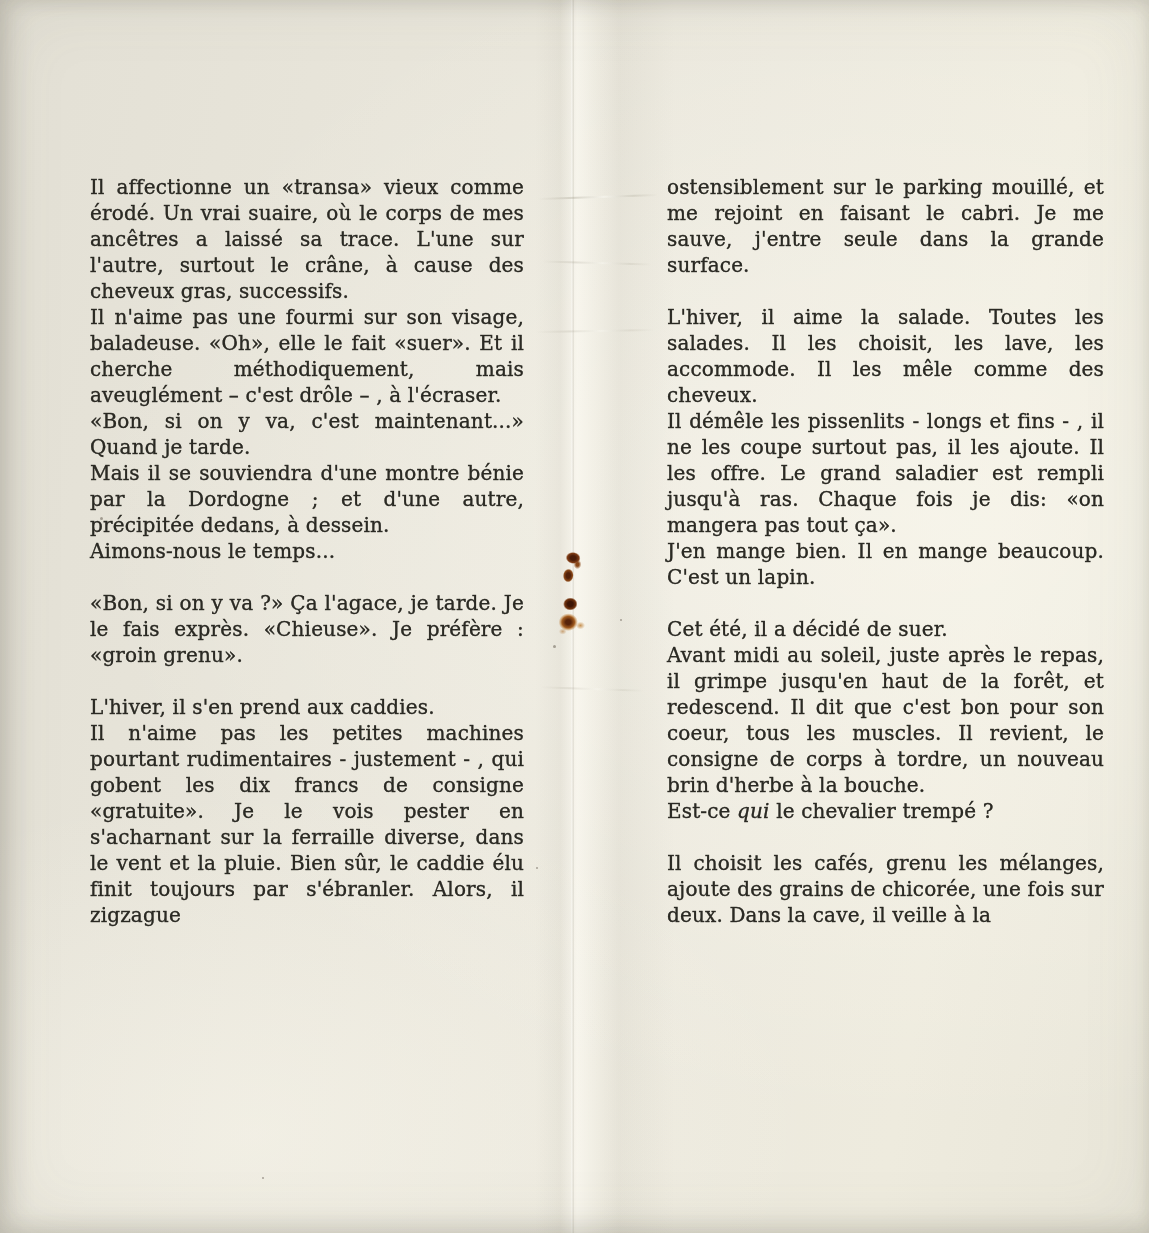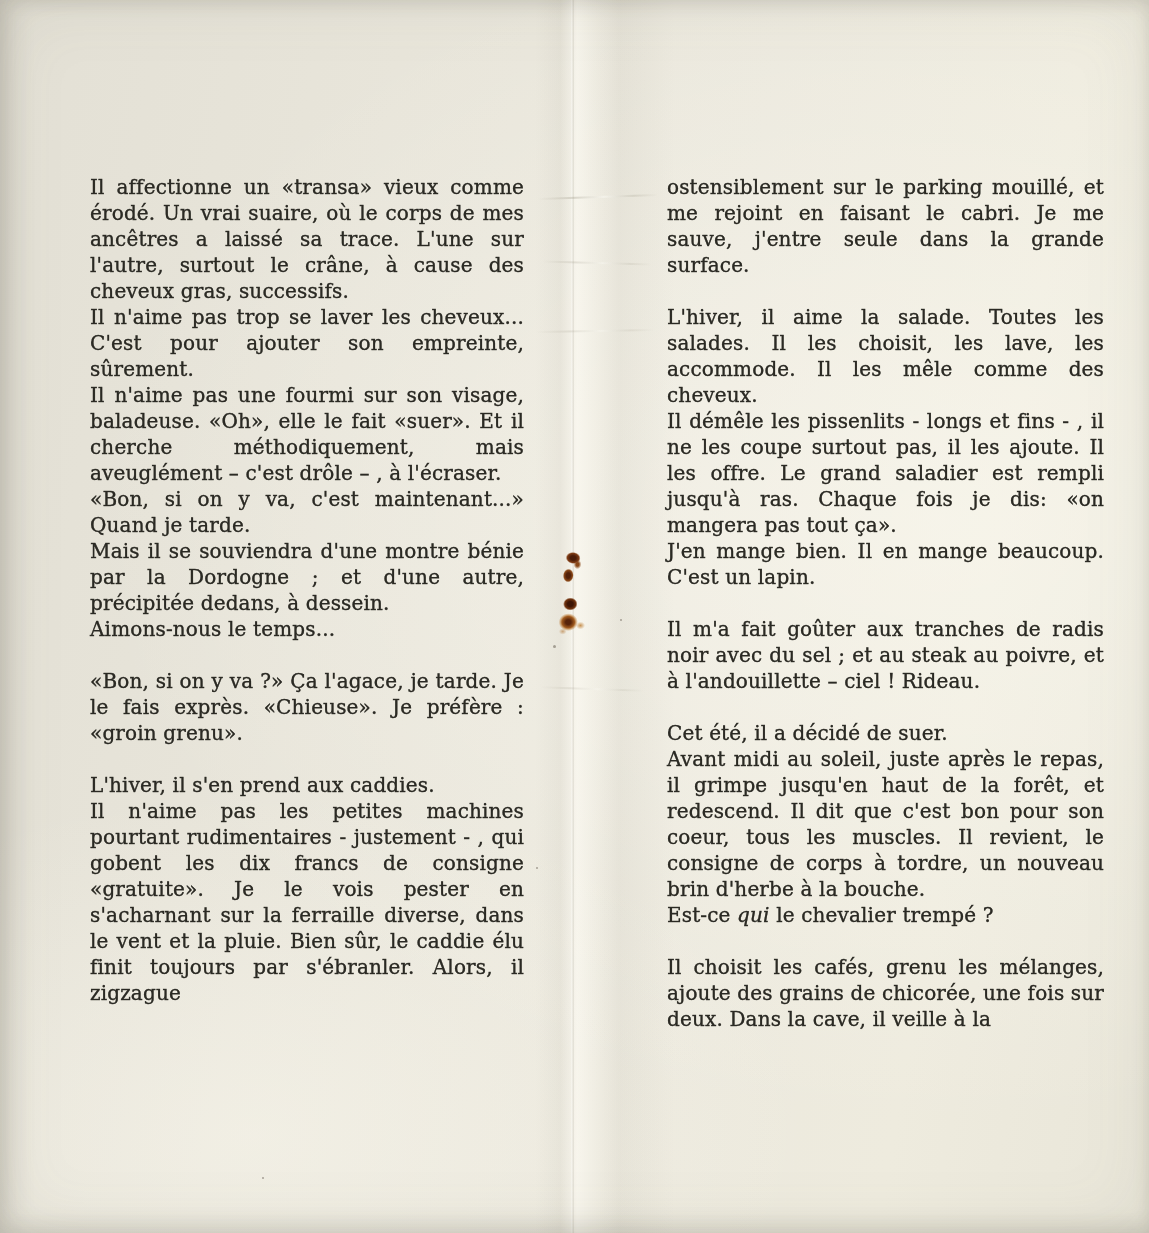--- a/index.html
+++ b/index.html
@@ -93,35 +93,33 @@
 
   <div class="fold"></div>
   <div class="fold-line"></div>
   <div class="crease c1"></div>
   <div class="crease c2"></div>
   <div class="crease c3"></div>
   <div class="crease c4"></div>
 
   <div class="col col-left" id="col-left">
       <p>Il affectionne un «transa» vieux comme érodé. Un vrai suaire, où le corps de mes ancêtres a laissé sa trace. L'une sur l'autre, surtout le crâne, à cause des cheveux gras, successifs.</p>
-      <p>Il n'aime pas trop se laver les cheveux... C'est pour ajouter son empreinte, sûrement.</p>
       <p>Il n'aime pas une fourmi sur son visage, baladeuse. «Oh», elle le fait «suer». Et il cherche méthodiquement, mais aveuglément – c'est drôle – , à l'écraser.</p>
       <p>«Bon, si on y va, c'est maintenant...» Quand je tarde.</p>
       <p>Mais il se souviendra d'une montre bénie par la Dordogne ; et d'une autre, précipitée dedans, à dessein.</p>
       <p>Aimons-nous le temps...</p>
       <p class="gap">«Bon, si on y va ?» Ça l'agace, je tarde. Je le fais exprès. «Chieuse». Je préfère : «groin grenu».</p>
       <p class="gap">L'hiver, il s'en prend aux caddies.</p>
       <p>Il n'aime pas les petites machines pourtant rudimentaires - justement - , qui gobent les dix francs de consigne «gratuite». Je le vois pester en s'acharnant sur la ferraille diverse, dans le vent et la pluie. Bien sûr, le caddie élu finit toujours par s'ébranler. Alors, il zigzague</p>
     </div>
   <div class="col col-right" id="col-right">
       <p>ostensiblement sur le parking mouillé, et me rejoint en faisant le cabri. Je me sauve, j'entre seule dans la grande surface.</p>
       <p class="gap">L'hiver, il aime la salade. Toutes les salades. Il les choisit, les lave, les accommode. Il les mêle comme des cheveux.</p>
       <p>Il démêle les pissenlits - longs et fins - , il ne les coupe surtout pas, il les ajoute. Il les offre. Le grand saladier est rempli jusqu'à ras. Chaque fois je dis: «on mangera pas tout ça».</p>
       <p>J'en mange bien. Il en mange beaucoup. C'est un lapin.</p>
-      <p class="gap">Il m'a fait goûter aux tranches de radis noir avec du sel ; et au steak au poivre, et à l'andouillette – ciel ! Rideau.</p>
       <p class="gap">Cet été, il a décidé de suer.</p>
       <p>Avant midi au soleil, juste après le repas, il grimpe jusqu'en haut de la forêt, et redescend. Il dit que c'est bon pour son coeur, tous les muscles. Il revient, le consigne de corps à tordre, un nouveau brin d'herbe à la bouche.</p>
       <p>Est-ce <i>qui</i> le chevalier trempé ?</p>
       <p class="gap">Il choisit les cafés, grenu les mélanges, ajoute des grains de chicorée, une fois sur deux. Dans la cave, il veille à la</p>
     </div>
 
   <div class="stain stain-a"></div>
   <div class="stain stain-b"></div>
 
   <div class="speck" style="left:100px;top:517px;width:3px;height:3px;"></div>

